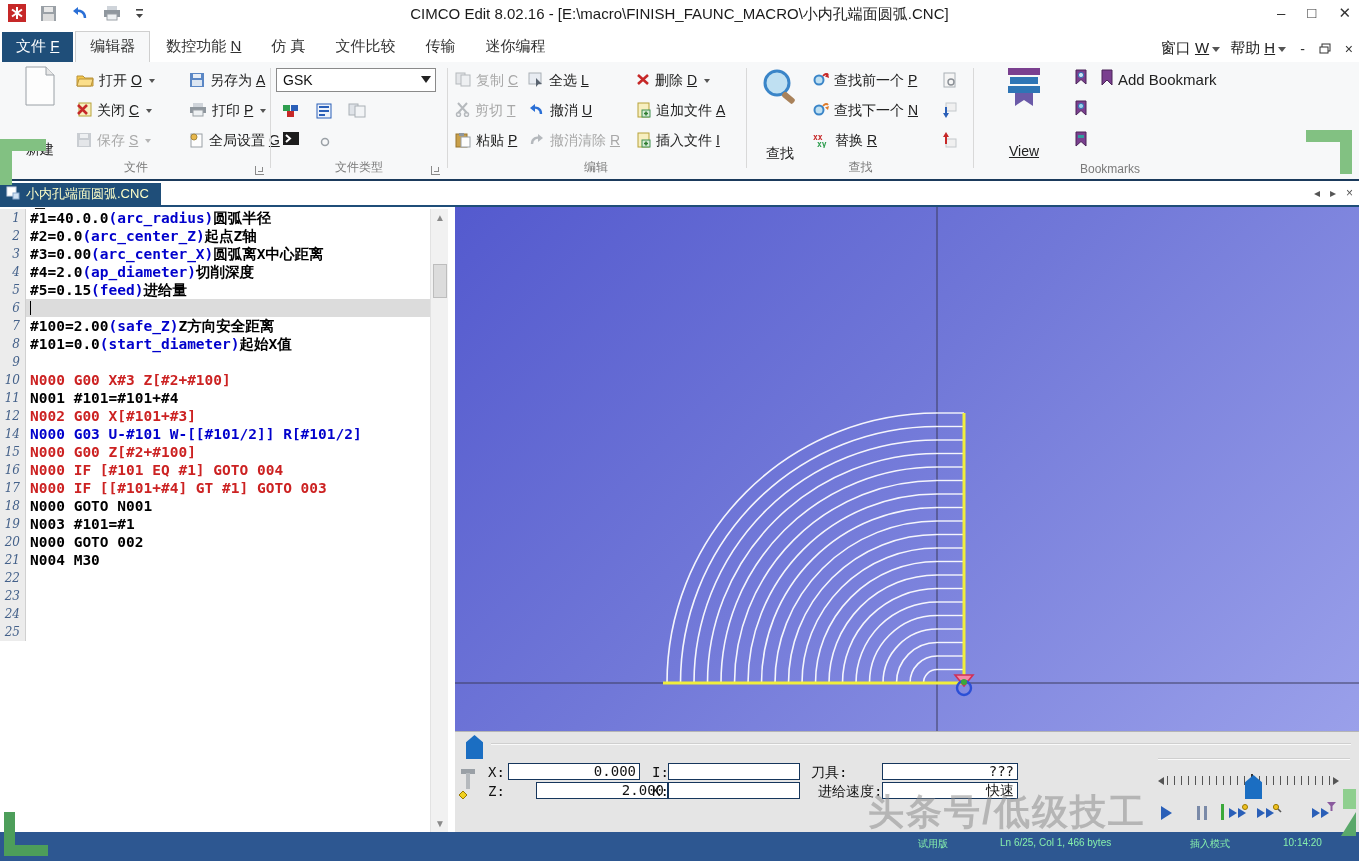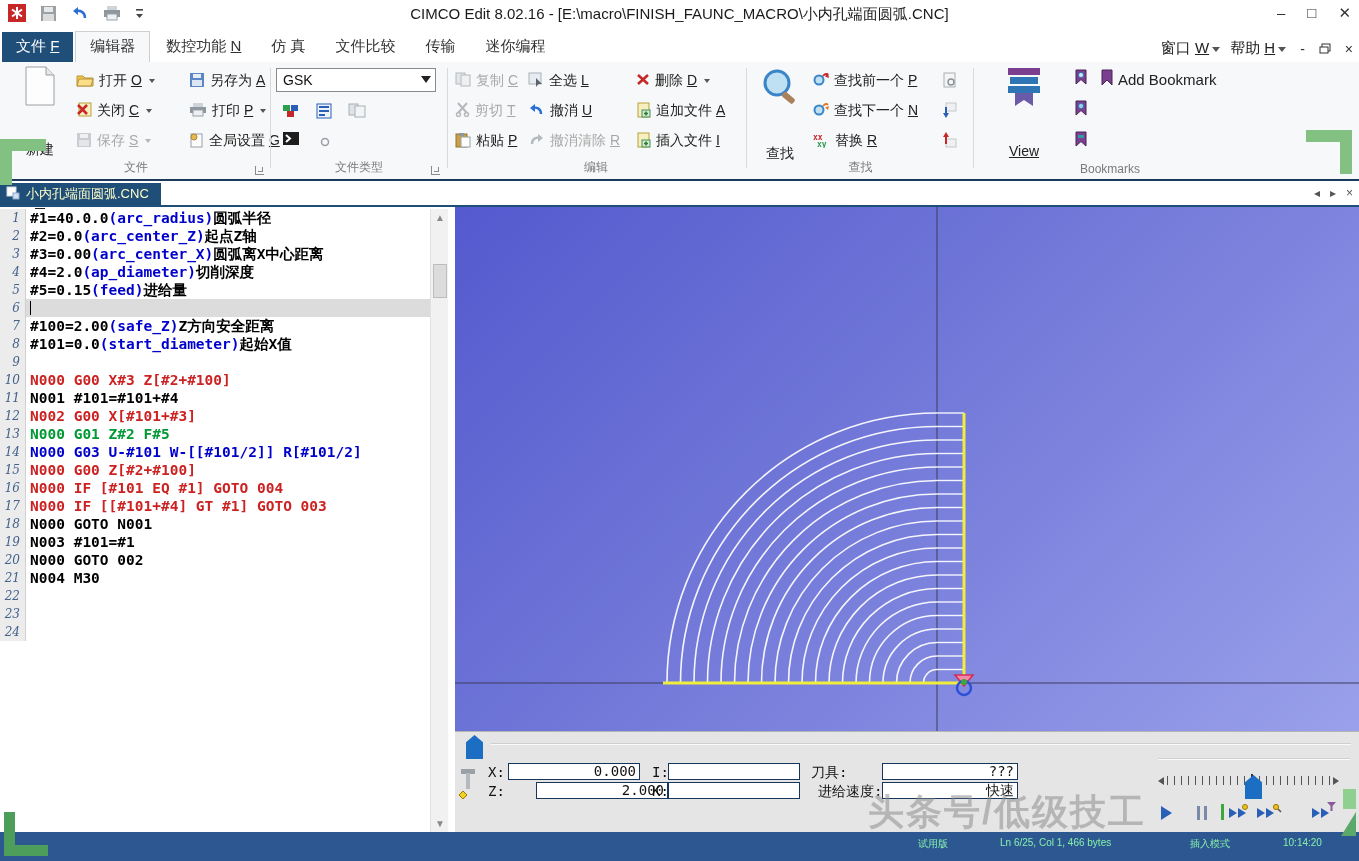--- a/index.html
+++ b/index.html
@@ -498,24 +498,20 @@
         </div>
         <div class="code-line">
           <span class="ln">11</span>
           <span class="ctext"><span class="c-k">N001 #101=#101+#4</span></span>
         </div>
         <div class="code-line">
           <span class="ln">12</span>
           <span class="ctext"><span class="c-r">N002 G00 X[#101+#3]</span></span>
         </div>
         <div class="code-line">
-          <span class="ln">13</span>
-          <span class="ctext"><span class="c-g">N000 G01 Z#2 F#5</span></span>
-        </div>
-        <div class="code-line">
           <span class="ln">14</span>
           <span class="ctext"><span class="c-b">N000 G03 U-#101 W-[[#101/2]] R[#101/2]</span></span>
         </div>
         <div class="code-line">
           <span class="ln">15</span>
           <span class="ctext"><span class="c-r">N000 G00 Z[#2+#100]</span></span>
         </div>
         <div class="code-line">
           <span class="ln">16</span>
           <span class="ctext"><span class="c-r">N000 IF [#101 EQ #1] GOTO 004</span></span>
@@ -543,20 +539,24 @@
         <div class="code-line">
           <span class="ln">22</span>
           <span class="ctext"></span>
         </div>
         <div class="code-line">
           <span class="ln">23</span>
           <span class="ctext"></span>
         </div>
         <div class="code-line">
           <span class="ln">24</span>
+          <span class="ctext"></span>
+        </div>
+        <div class="code-line">
+          <span class="ln">25</span>
           <span class="ctext"></span>
         </div>
       </div>
   </div>
   <div class="vscroll">
     <div class="vs-btn" style="top:0;">▲</div>
     <div class="vs-thumb"></div>
     <div class="vs-btn" style="bottom:0;">▼</div>
   </div>
 

